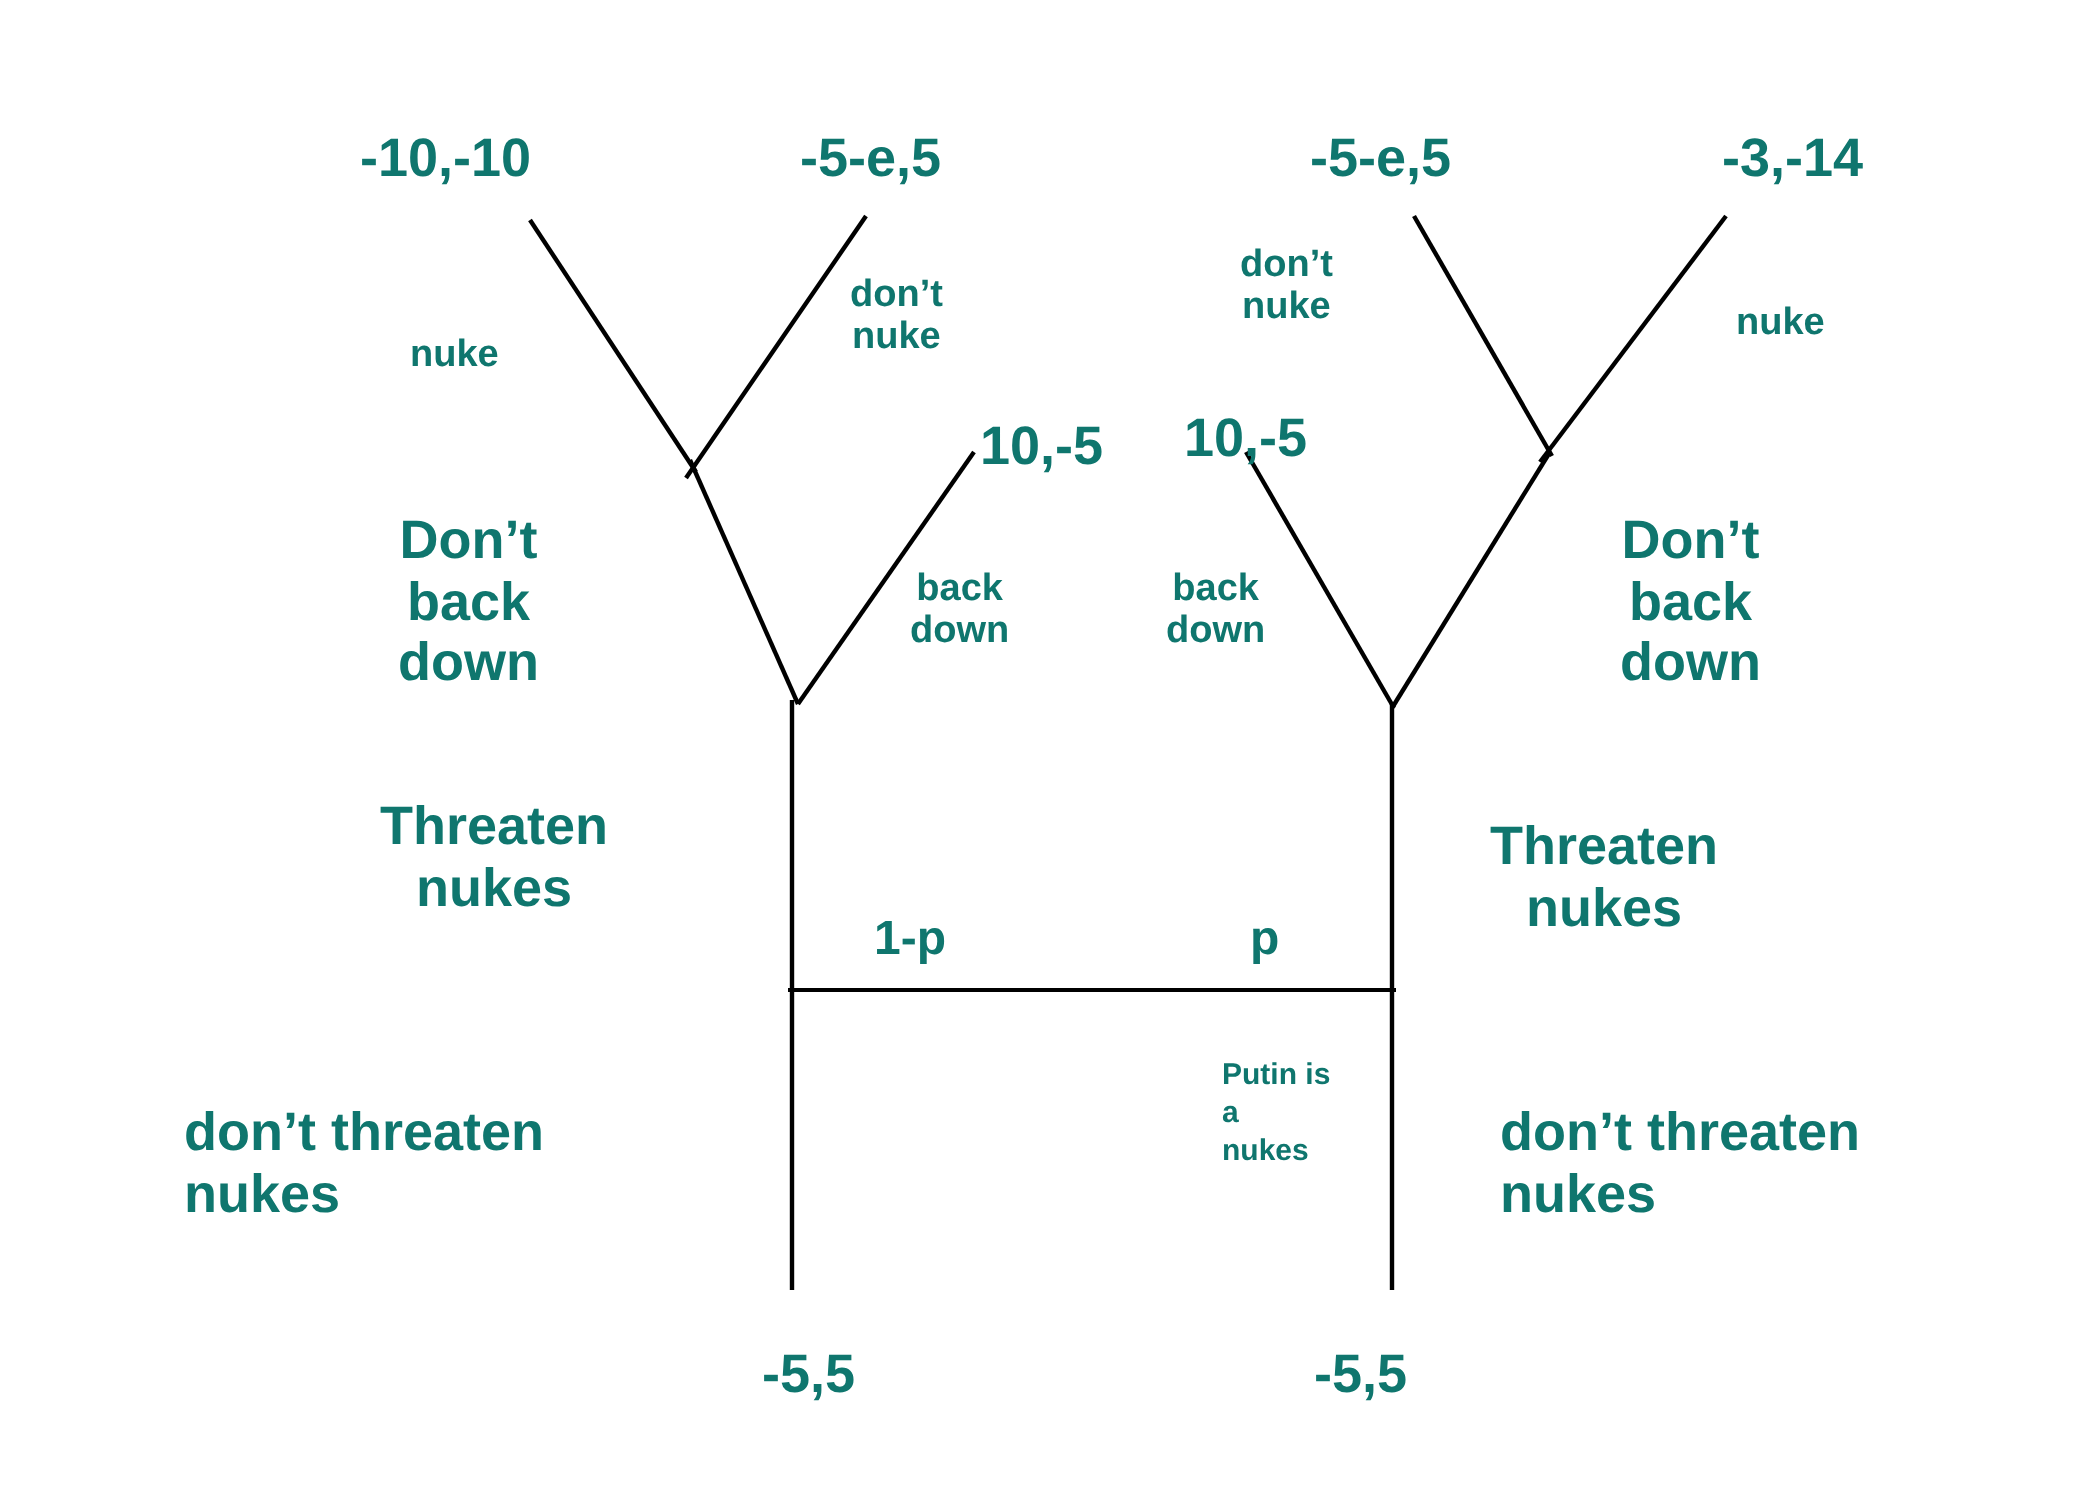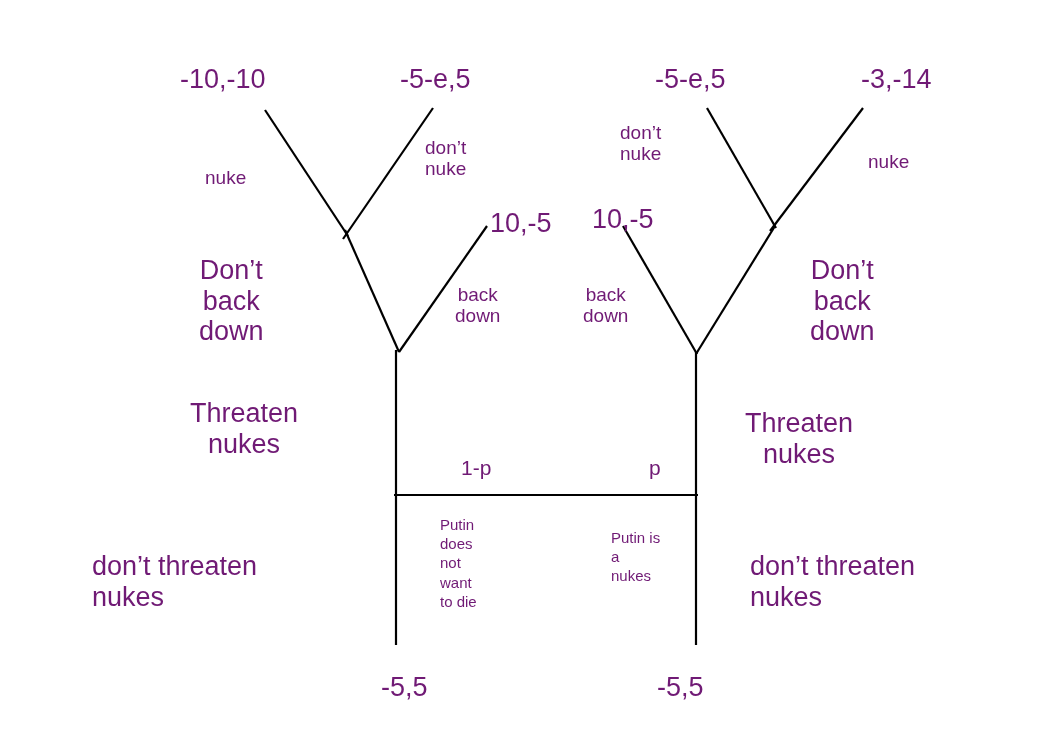--- a/index.html
+++ b/index.html
@@ -21,38 +21,38 @@
     position: absolute;
     left: 0;
     top: 0;
     width: 1050px;
     height: 750px;
   }
   .lbl {
     position: absolute;
     white-space: pre;
     line-height: 1.13;
-    color: #701a75;
+    color: #0f766e;
+    font-weight: bold;
   }
   
   .payoff {
     font-size: 27px;
   }
   
   .action {
     font-size: 19px;
   }
   
   .strategy {
     font-size: 27px;
   }
   
   .prob {
-    font-size: 21px;
-    margin-left: 24px;
+    font-size: 24px;
   }
   
   .nature {
     font-size: 15px;
     line-height: 1.28;
   }
   .center { text-align: center; }
 </style>
 </head>
 <body>
@@ -133,23 +133,18 @@
   <div class="lbl strategy" style="left:92px; top:551px;">don’t threaten
 nukes</div>
 
   <div class="lbl strategy" style="left:750px; top:551px;">don’t threaten
 nukes</div>
 
   <div class="lbl prob" style="left:437px; top:456px;">1-p</div>
 
   <div class="lbl prob" style="left:625px; top:456px;">p</div>
 
-  <div class="lbl nature" style="left:440px; top:515px;">Putin
-does
-not
-want
-to die</div>
 
   <div class="lbl nature" style="left:611px; top:528px;">Putin is
 a
 nukes</div>
 
 </div>
 
 </body></html>

